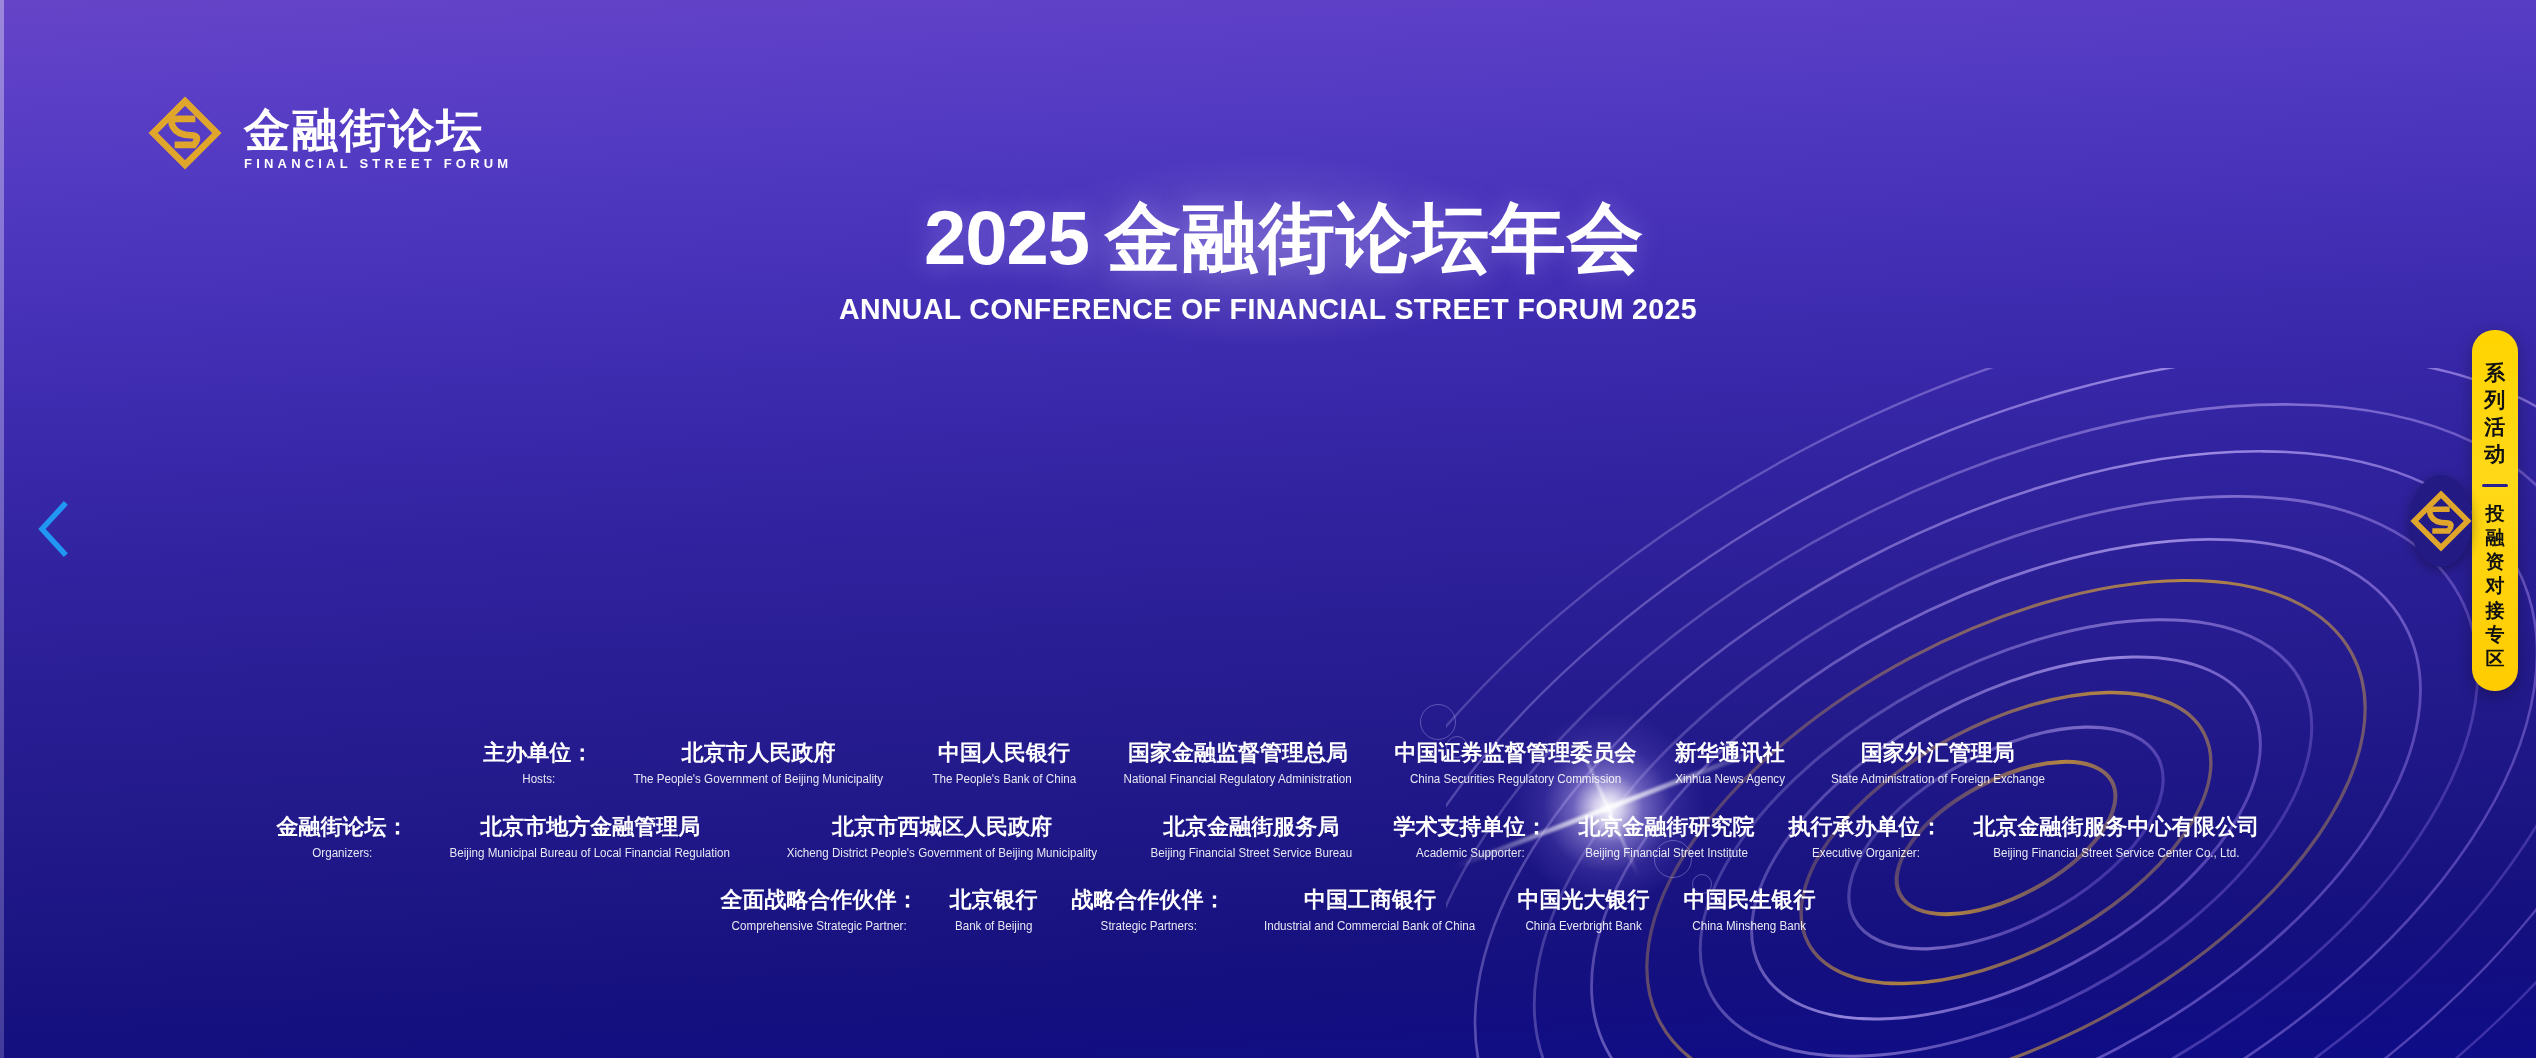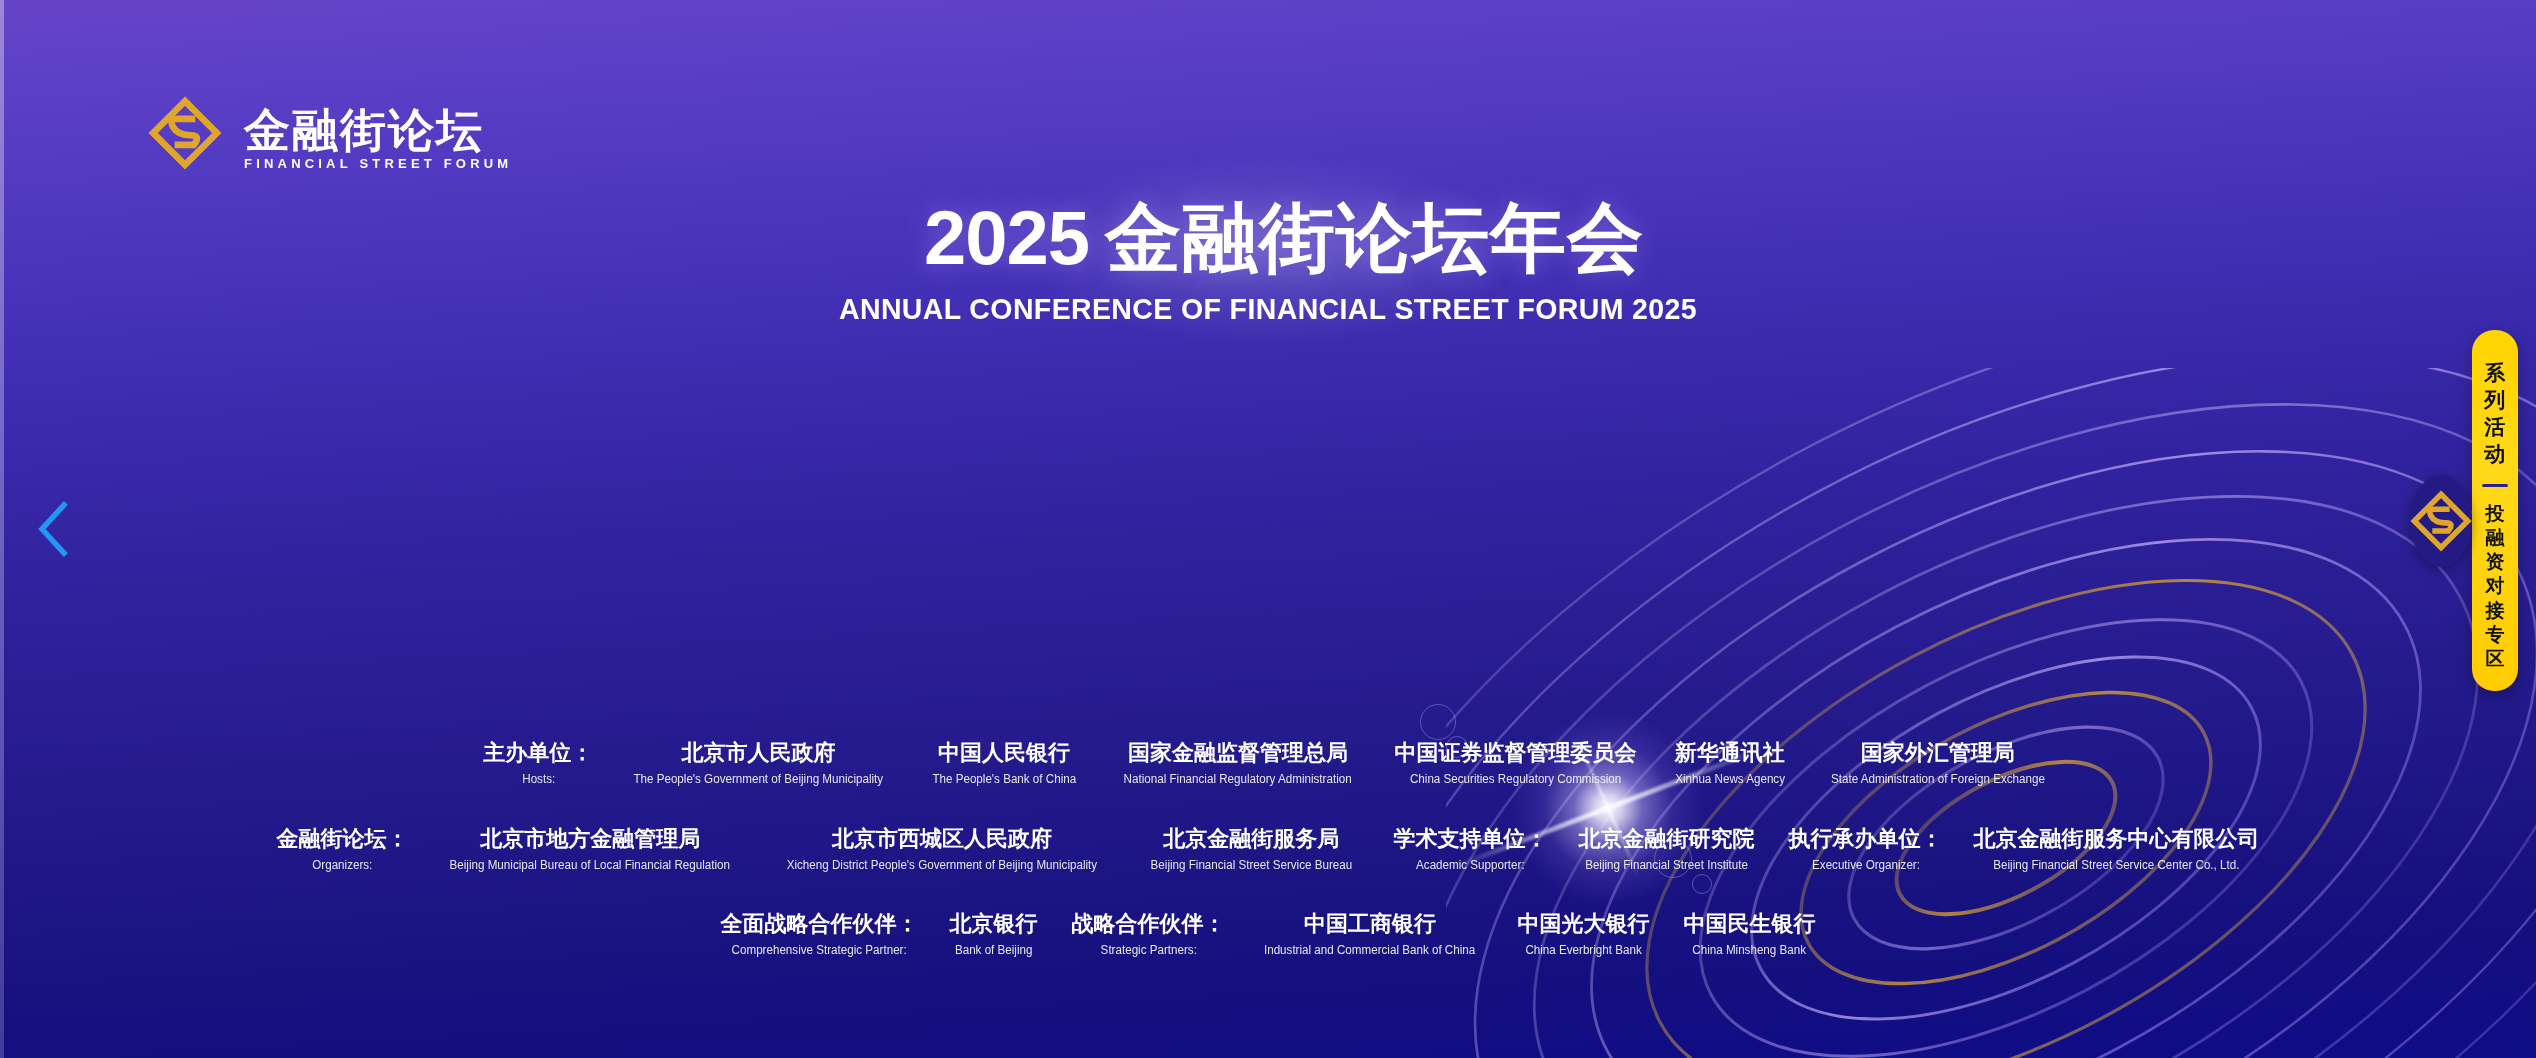--- a/index.html
+++ b/index.html
@@ -118,21 +118,21 @@
   }
   .hl-en{
     margin-top:22px;
     font-size:30.5px; font-weight:700; color:#fff; letter-spacing:.1px;
     white-space:nowrap; transform:scaleX(.96); transform-origin:center;
   }
 
   
   .sponsors{
     position:absolute; left:0; right:0; top:740px; z-index:20;
-    display:flex; flex-direction:column; align-items:center; gap:39px;justify-content:space-between;
+    display:flex; flex-direction:column; align-items:center; gap:27px;justify-content:space-between;
   }
   .sp-row{ display:flex; align-items:flex-start; justify-content:center; }
   .sp-cell{
     display:flex; flex-direction:column; align-items:center;
     padding:0 17px; line-height:1.18;
   }
   .sp-cell.lbl{ padding-right:14px; }
   .sp-cn{
     font-size:22px; font-weight:700; color:#fff; white-space:nowrap;
     font-family:"DejaVu Sans","Liberation Sans",sans-serif;

